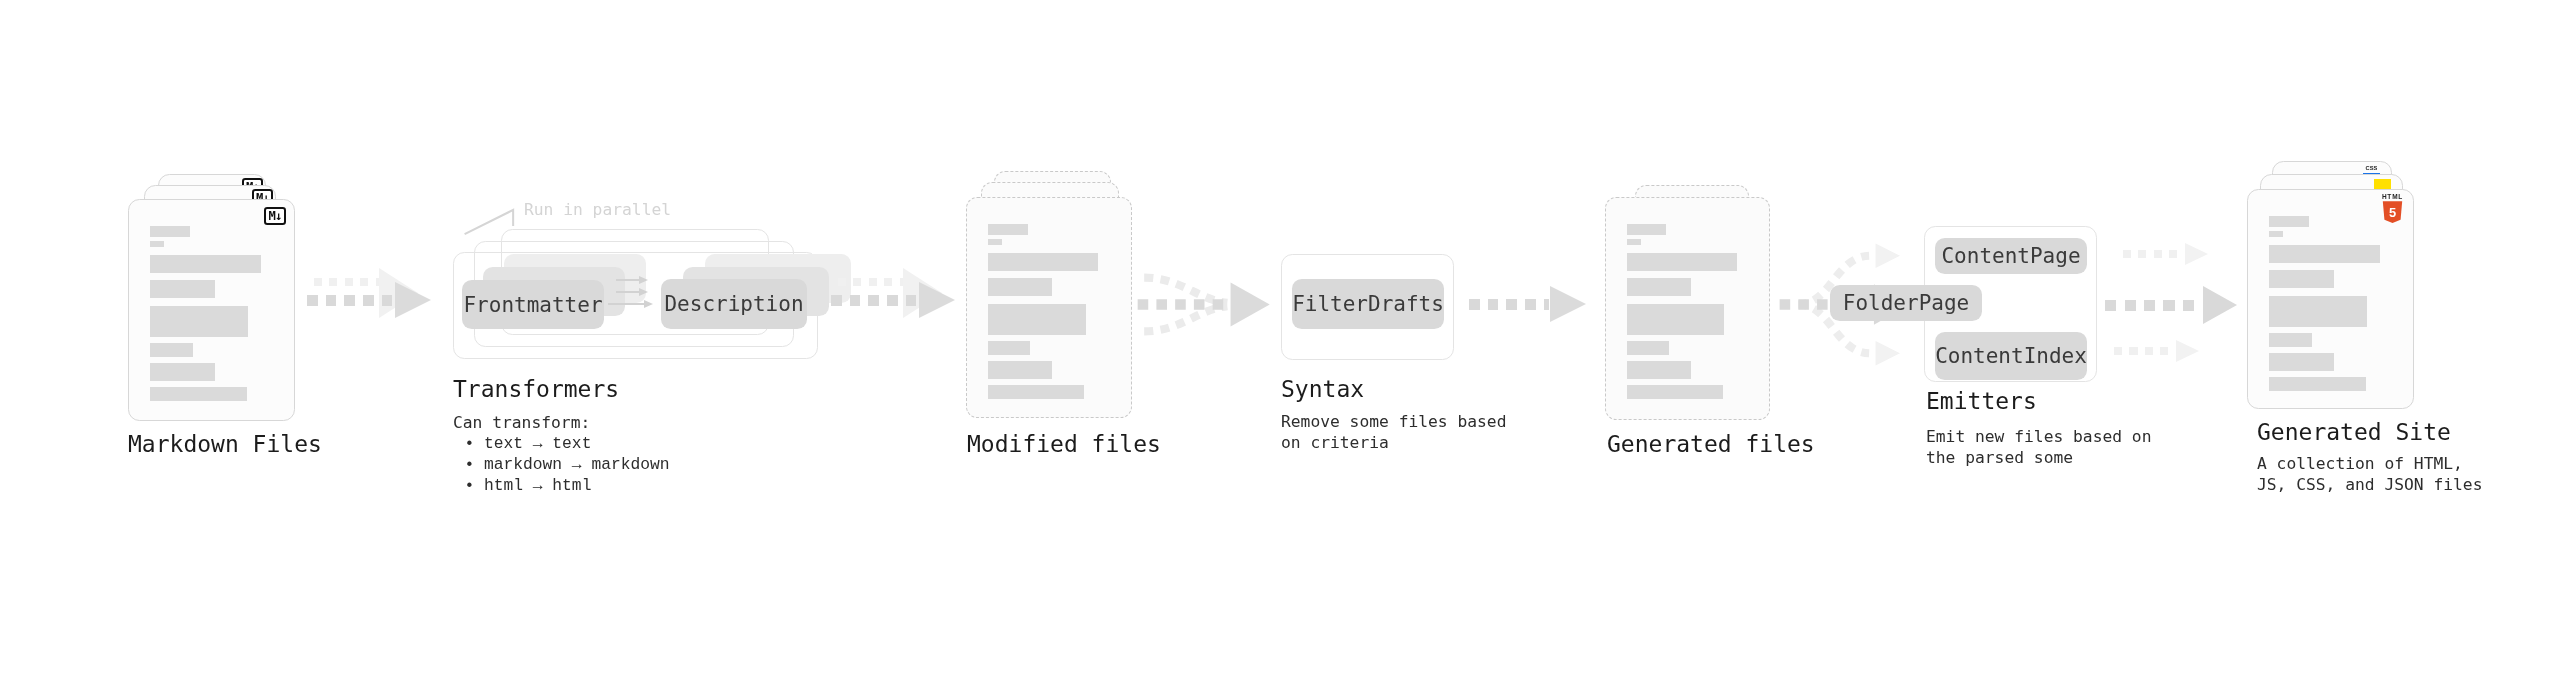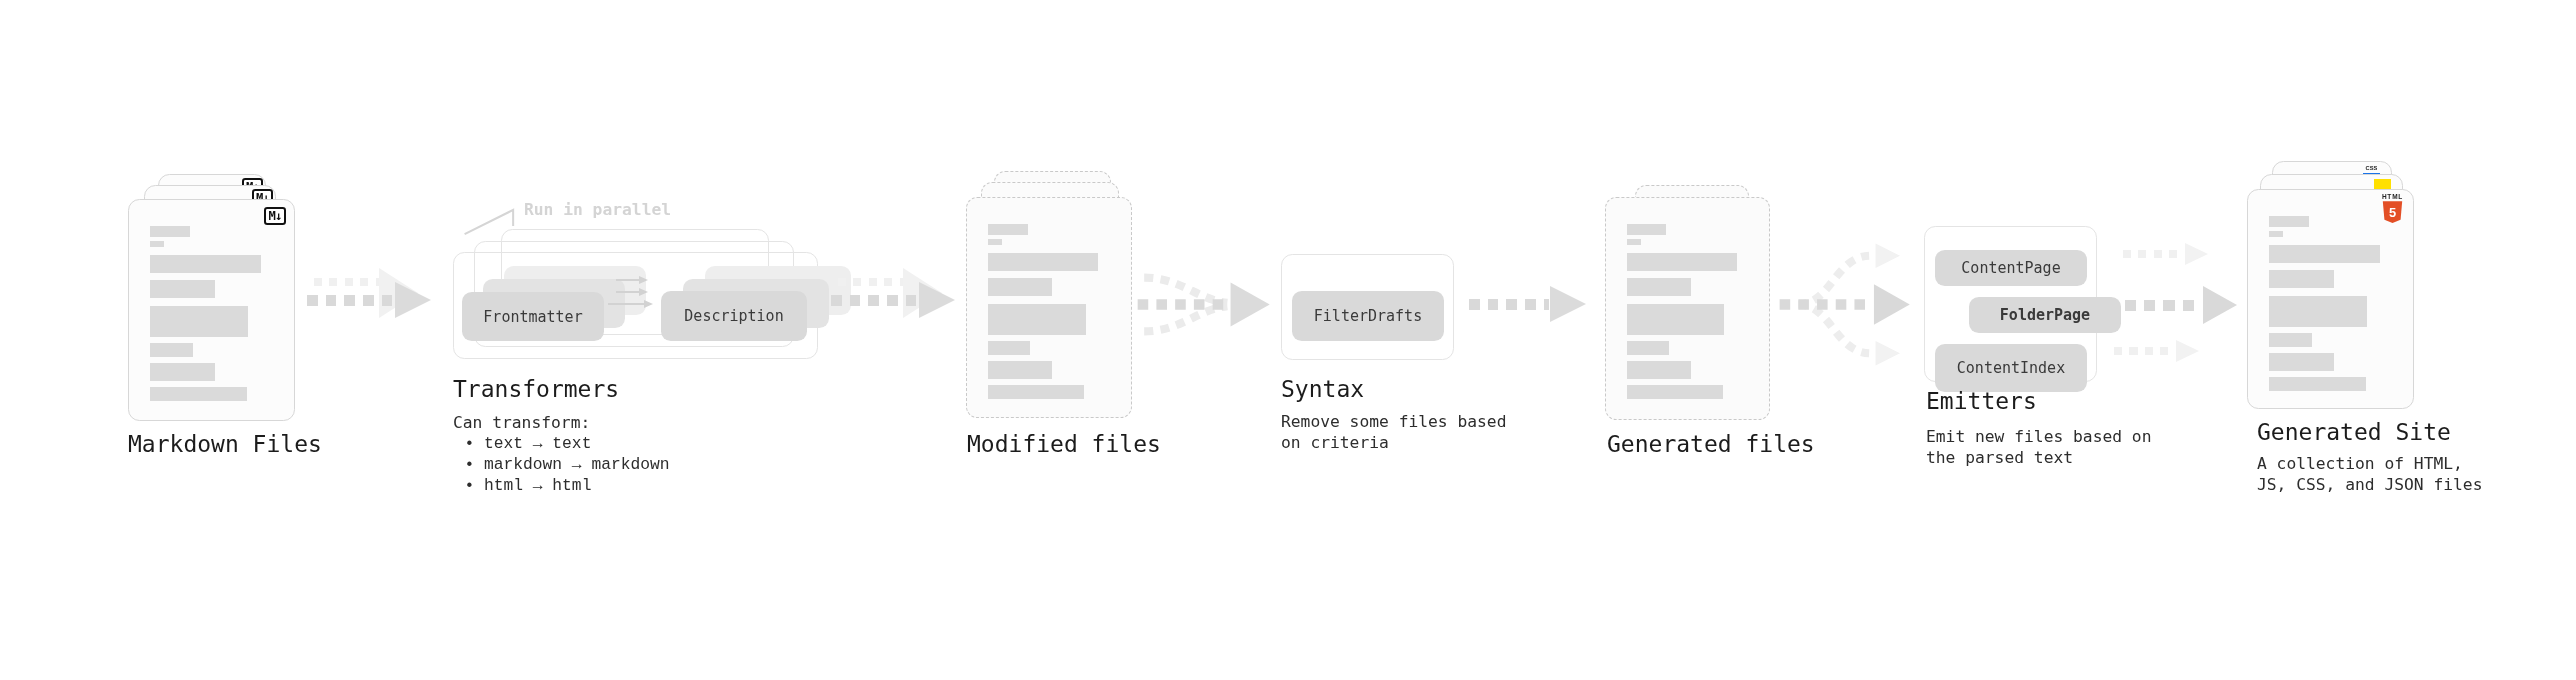--- a/index.html
+++ b/index.html
@@ -27,21 +27,21 @@
   .html5-badge{position:absolute;width:23px;text-align:center;}
   .html5-text{font-family:"Liberation Sans",sans-serif;font-size:6.5px;font-weight:bold;color:#222;
               letter-spacing:0.8px;line-height:7.3px;}
   .css-badge{position:absolute;width:16.3px;text-align:center;}
   .css-text{font-family:"Liberation Sans",sans-serif;font-size:5.7px;font-weight:bold;color:#222;line-height:6.5px;}
   .css-underline{height:2.4px;background:#1a73e8;margin-top:0.8px;}
   .js-badge{position:absolute;width:17px;height:9.8px;background:#ffe000;}
 
   
   .chip{position:absolute;background:#d9d9d9;border-radius:9.8px;display:flex;align-items:center;
-        justify-content:center;font-size:15px;color:#3a3a3a;white-space:nowrap;margin-top:12px;}
+        justify-content:center;font-size:21px;color:#3a3a3a;white-space:nowrap;}
   .chip.ghost1{background:#e3e3e3;}
   .chip.ghost2{background:#eeeeee;}
   .obox{position:absolute;border:1.6px solid #e4e4e4;border-radius:11.4px;background:transparent;box-sizing:border-box;}
   .panel{position:absolute;border:1.6px solid #e4e4e4;border-radius:11.4px;background:#ffffff;box-sizing:border-box;}
 
   
   .t-title{position:absolute;font-size:23px;line-height:24.4px;color:#1c1c1c;white-space:nowrap;}
   .t-desc{position:absolute;font-size:16.3px;line-height:21px;color:#2d2d2d;white-space:nowrap;}
   .t-desc .indent{padding-left:11.4px;font-family:Liberation Mono, monospace;}
   .annotation{position:absolute;font-size:16.3px;color:#d4d4d4;white-space:nowrap;}
@@ -91,21 +91,21 @@
     <div class="tri" style="left:88px;top:14px;border-width:18.7px 0 18.7px 36px;border-left-color:#dbdbdb;"></div>
   </div>
 
   <div class="obox" style="left:501px;top:229px;width:268px;height:106px;"></div>
   <div class="obox" style="left:474px;top:241px;width:320px;height:106px;"></div>
   <div class="obox" style="left:453px;top:252px;width:365px;height:107px;"></div>
 
   <svg class="flow" style="left:463px;top:205px;" width="55" height="32.5" viewBox="0 0 68 40">
     <polyline points="2,36 62,6 62,26" stroke="#d5d5d5" stroke-width="2.5" fill="none"></polyline>
   </svg>
-  <div class="annotation" style="left:524px;top:200px;font-weight:bold;">Run in parallel</div>
+  <div class="annotation" style="left:524px;top:200px;">Run in parallel</div>
 
   <div class="chip ghost2" style="left:504px;top:254px;width:142px;height:49px;"></div>
   <div class="chip ghost1" style="left:483px;top:267px;width:142px;height:49px;"></div>
   <div class="chip" style="left:462px;top:280px;width:142px;height:49px;">Frontmatter</div>
 
   <div class="chip ghost2" style="left:705px;top:254px;width:146px;height:49px;"></div>
   <div class="chip ghost1" style="left:683px;top:267px;width:146px;height:49px;"></div>
   <div class="chip" style="left:661px;top:279px;width:146px;height:50px;">Description</div>
 
   <div class="mini-arrow" style="left:616px;top:279px;width:23px;"></div>
@@ -182,26 +182,26 @@
     <path d="M 25,83 C 65,83 70,25 112,23" stroke="#ededed" stroke-width="10" fill="none" stroke-dasharray="11 9"></path>
     <path d="M 25,83 C 65,83 70,141 112,143" stroke="#ededed" stroke-width="10" fill="none" stroke-dasharray="11 9"></path>
     <path d="M 2,83 H 112" stroke="#d9d9d9" stroke-width="13" fill="none" stroke-dasharray="13 10"></path>
     <polygon points="118,58 162,83 118,108" fill="#d9d9d9"></polygon>
     <polygon points="120,8 150,23 120,38" fill="#f2f2f2"></polygon>
     <polygon points="120,128 150,143 120,158" fill="#f2f2f2"></polygon>
   </svg>
 
   <div class="panel" style="left:1924px;top:226px;width:173px;height:156px;"></div>
   <div class="chip" style="left:1935px;top:238px;width:152px;height:36px;">ContentPage</div>
-  <div class="chip" style="left:1969px;top:285px;width:152px;height:36px;font-weight:bold;">FolderPage</div>
+  <div class="chip" style="left:1830px;top:285px;width:152px;height:36px;">FolderPage</div>
   <div class="chip" style="left:1935px;top:332px;width:152px;height:48px;">ContentIndex</div>
   <div class="t-title" style="left:1926px;top:389px;">Emitters</div>
   <div class="t-desc" style="left:1926px;top:426px;">
     <div>Emit new files based on</div>
-    <div>the parsed text</div>
+    <div>the parsed some</div>
   </div>
 
   <div class="px-arrow" style="left:2123px;top:243px;width:89px;height:23px;">
     <div class="dashes dash-light" style="left:0;top:7.3px;width:60px;height:8.1px;"></div>
     <div class="tri" style="left:62px;top:0;border-width:11.4px 0 11.4px 23px;border-left-color:#f2f2f2;"></div>
   </div>
   <div class="px-arrow" style="left:2105px;top:286px;width:134px;height:39px;">
     <div class="dashes dash-mid" style="left:0;top:14px;width:96px;height:11.4px;"></div>
     <div class="tri" style="left:98px;top:0;border-width:19.5px 0 19.5px 34px;border-left-color:#d9d9d9;"></div>
   </div>

